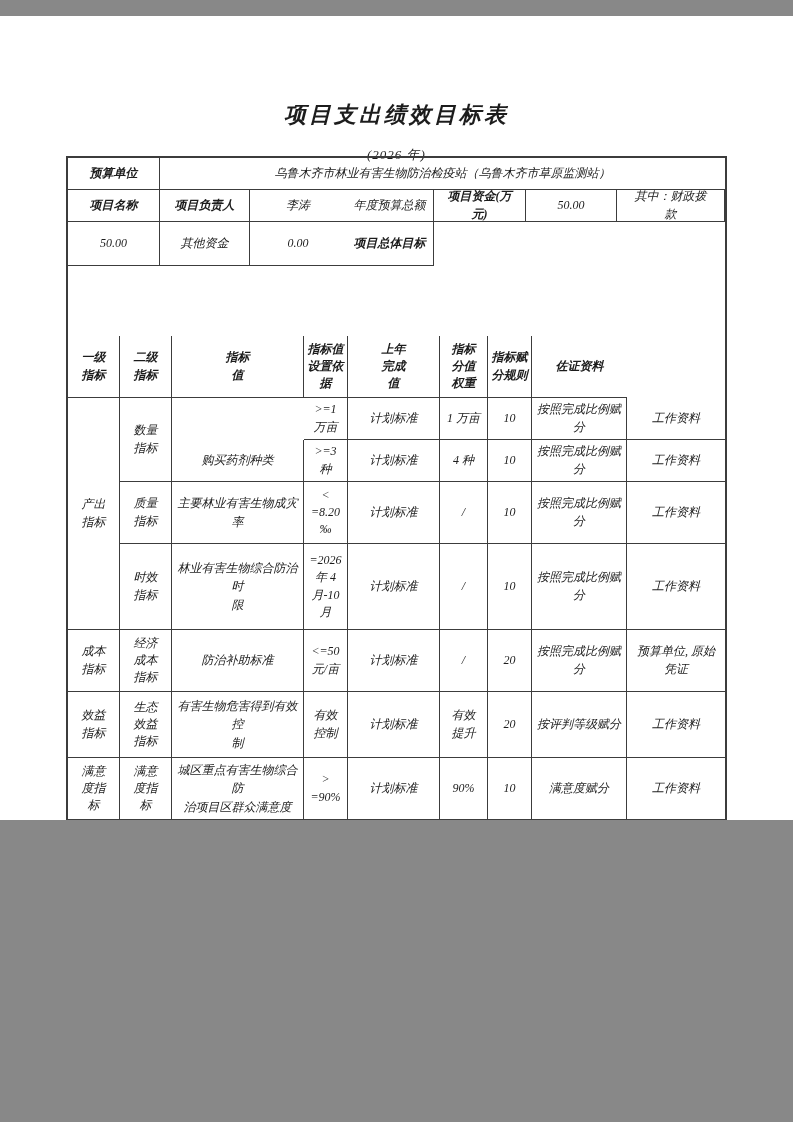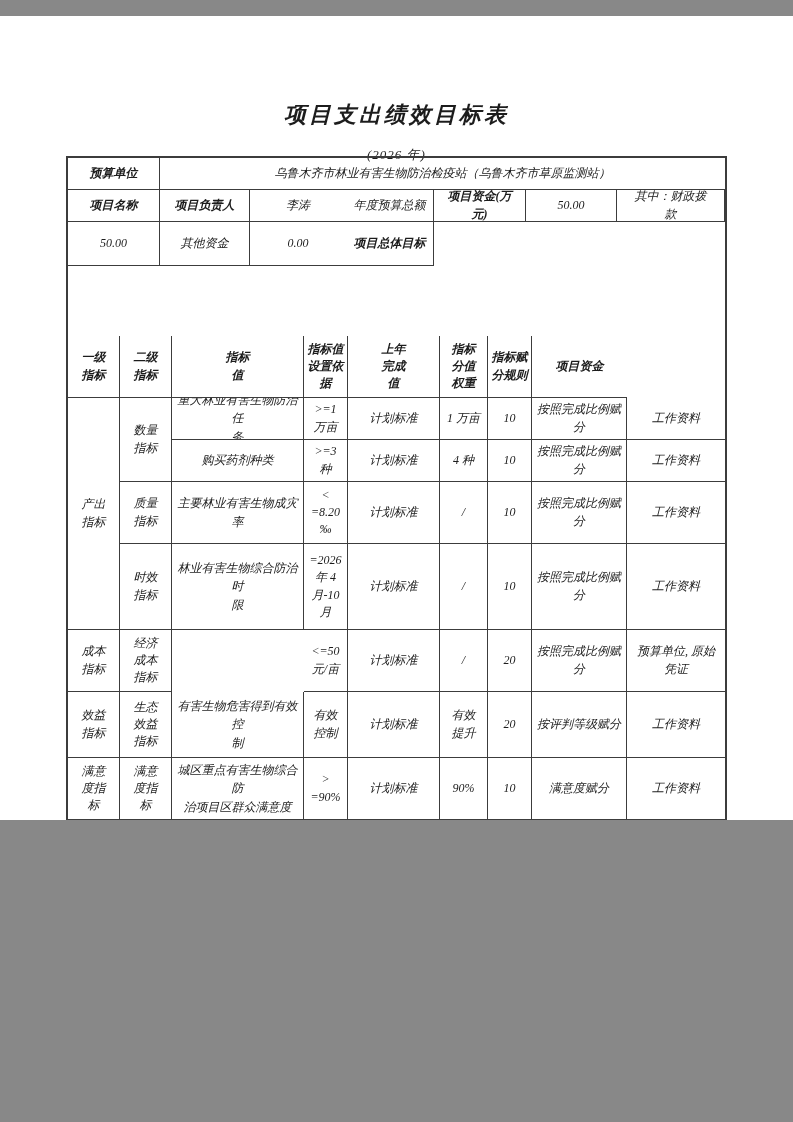--- a/index.html
+++ b/index.html
@@ -94,28 +94,26 @@
 值</div>
       <div class="cell b">指标值设置依
 据</div>
       <div class="cell b">上年
 完成
 值</div>
       <div class="cell b">指标
 分值
 权重</div>
       <div class="cell b">指标赋分规则</div>
-      <div class="cell b lce">项目资金</div>
+      <div class="cell b lce">佐证资料</div>
 
       <div class="cell" style="grid-area:2/1/6/2">产出
 指标</div>
       <div class="cell" style="grid-area:2/2/4/3">数量
 指标</div>
-      <div class="cell name3" style="grid-area:2/3">重大林业有害生物防治任
-务</div>
       <div class="cell" style="grid-area:2/4">&gt;=1
 万亩</div>
       <div class="cell" style="grid-area:2/5">计划标准</div>
       <div class="cell" style="grid-area:2/6">1 万亩</div>
       <div class="cell" style="grid-area:2/7">10</div>
       <div class="cell" style="grid-area:2/8">按照完成比例赋
 分</div>
       <div class="cell lce" style="grid-area:2/9">工作资料</div>
 
       <div class="cell name3" style="grid-area:3/3">购买药剂种类</div>
@@ -154,20 +152,21 @@
       <div class="cell" style="grid-area:5/7">10</div>
       <div class="cell" style="grid-area:5/8">按照完成比例赋
 分</div>
       <div class="cell lce" style="grid-area:5/9">工作资料</div>
 
       <div class="cell" style="grid-area:6/1">成本
 指标</div>
       <div class="cell" style="grid-area:6/2">经济
 成本
 指标</div>
+      <div class="cell name3" style="grid-area:6/3">防治补助标准</div>
       <div class="cell" style="grid-area:6/4">&lt;=50
 元/亩</div>
       <div class="cell" style="grid-area:6/5">计划标准</div>
       <div class="cell" style="grid-area:6/6">/</div>
       <div class="cell" style="grid-area:6/7">20</div>
       <div class="cell" style="grid-area:6/8">按照完成比例赋
 分</div>
       <div class="cell lce" style="grid-area:6/9">预算单位, 原始
 凭证</div>
 

